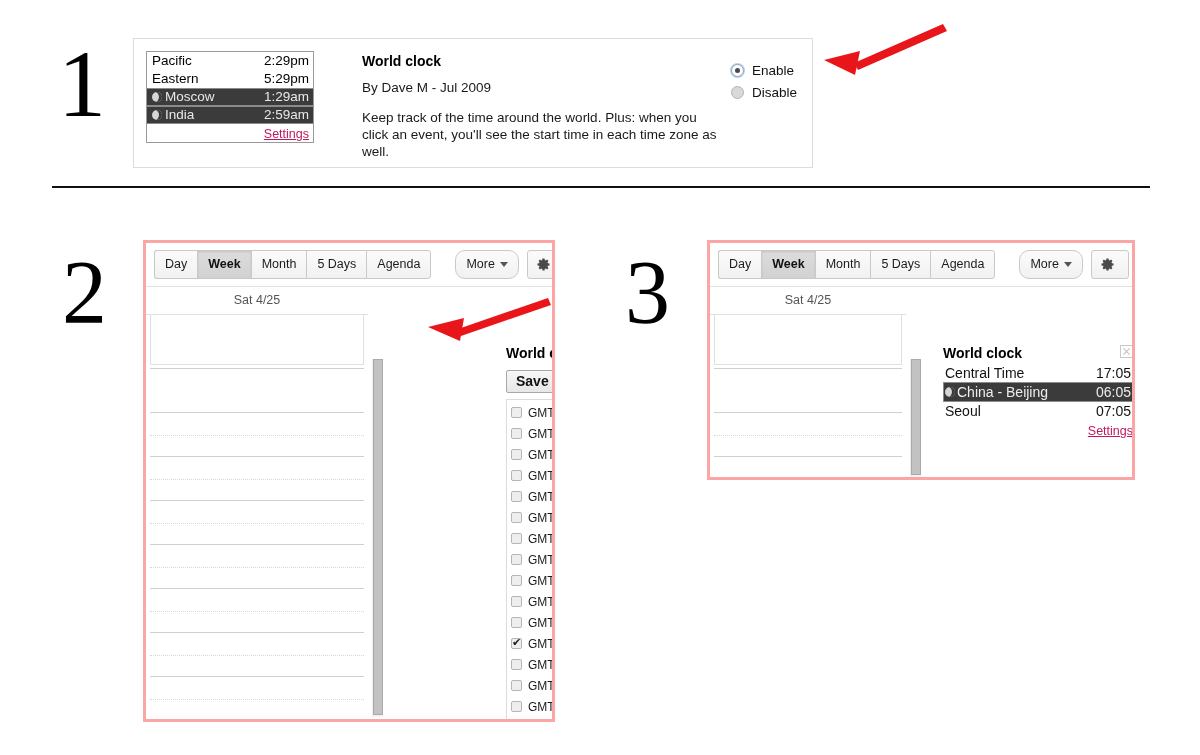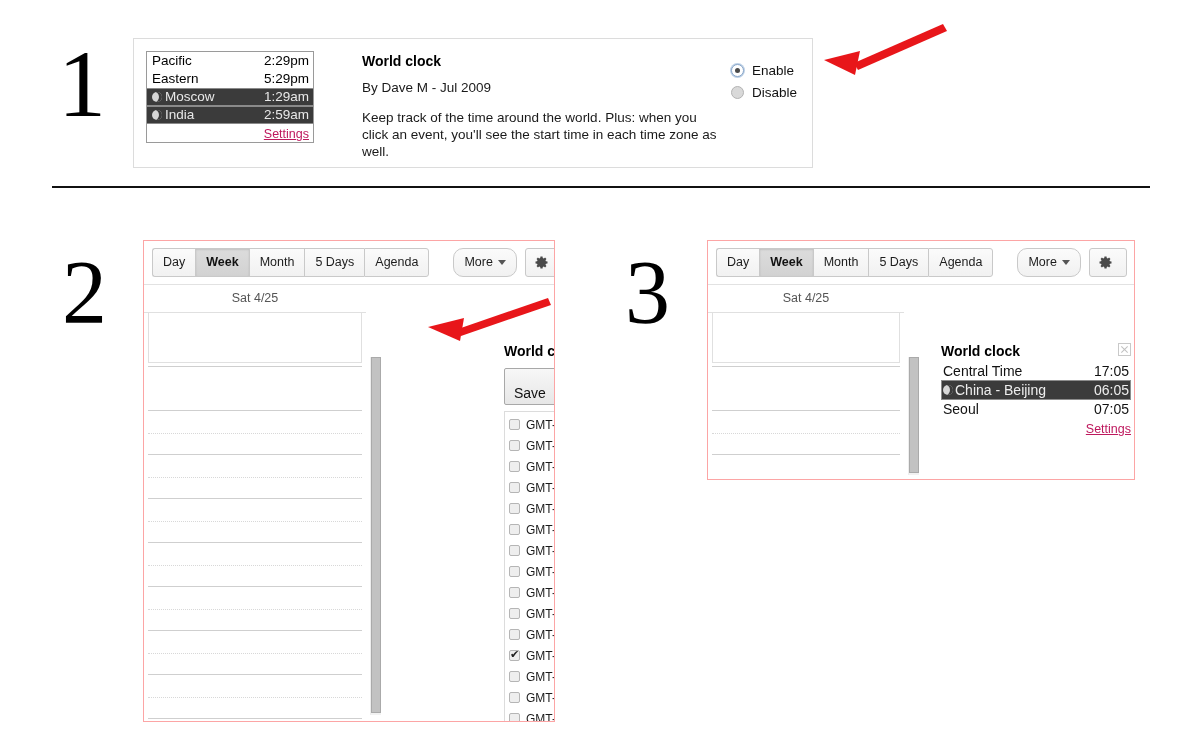--- a/index.html
+++ b/index.html
@@ -137,21 +137,21 @@
     left: 3px; top: 3px;
     width: 5px; height: 5px;
     border-radius: 50%;
     background: #4a4a4a;
   }
 
   
   .cal-panel {
     position: absolute;
     background: #fff;
-    border: 1px solid #fca5a5;
+    border: 3px solid #fca5a5;
     overflow: hidden;
   }
   #panel2 { left: 143px; top: 240px; width: 412px; height: 482px; }
   #panel3 { left: 707px; top: 240px; width: 428px; height: 240px; }
 
   .toolbar {
     display: flex;
     align-items: center;
     gap: 0;
     height: 44px;
@@ -284,22 +284,23 @@
     display: flex; align-items: flex-start; justify-content: space-between;
     padding-right: 2px;
   }
   .sc-buttons { display: flex; gap: 5px; margin-top: 9px; }
   .sc-btn {
     font-size: 14px;
     color: #111;
     background: linear-gradient(#f7f7f7, #e7e7e7);
     border: 1px solid #a8a8a8;
     border-radius: 2px;
-    padding: 16px 9px 3px 9px;
+    padding: 2px 9px 3px 9px;
     cursor: pointer;
+    font-weight: bold;
   }
   .tz-list {
     margin-top: 6px;
     width: 185px;
     height: 352px;
     border: 1px solid #dcdcdc;
     background: #fff;
     position: relative;
     overflow: hidden;
   }

